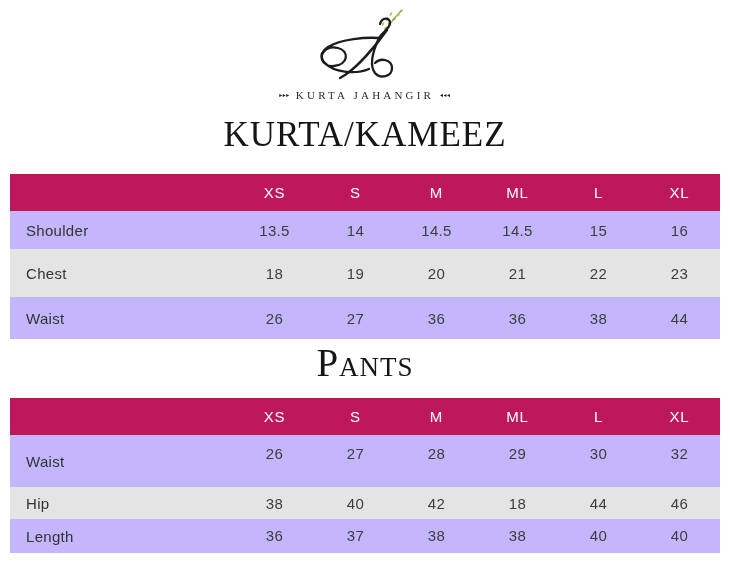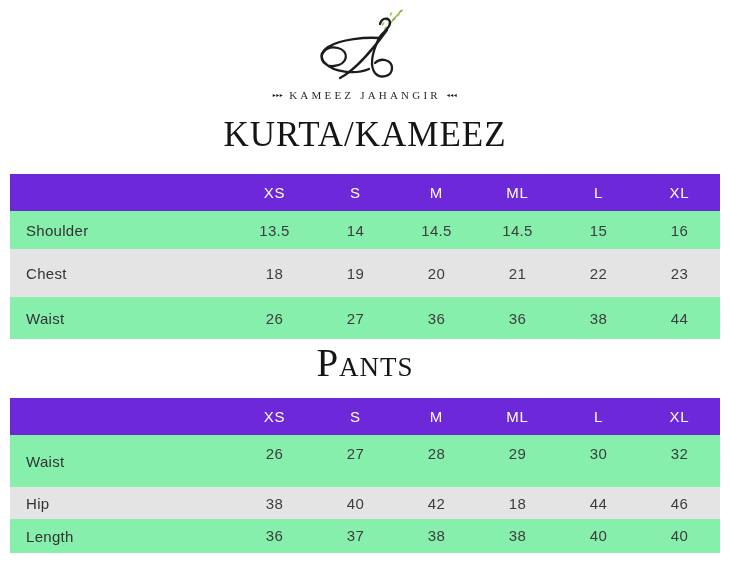--- a/index.html
+++ b/index.html
@@ -66,40 +66,40 @@
     width: 710px;
     margin-left: 10px;
     font-size: 15px;
     color: #3d3d3d;
     letter-spacing: 0.3px;
   }
   #section-0 table.size-table { margin-top: 20px; }
   #section-1 table.size-table { margin-top: 17px; }
 
   table.size-table thead tr {
-    background: #6d28d9;
+    background: #be185d;
     color: #ffffff;
     height: 37px;
   }
   table.size-table th {
     font-weight: 500;
     font-size: 15px;
     letter-spacing: 0.8px;
     text-align: center;
     padding: 0;
   }
   table.size-table td { padding: 0; }
   table.size-table td.label {
     text-align: left;
     padding-left: 16px;
     color: #333333;
   }
   table.size-table td.val { text-align: center; }
 
-  table.size-table tbody tr { background: #86efac; }
+  table.size-table tbody tr { background: #c4b5fd; }
   table.size-table tbody tr:nth-child(even) { background: #e4e4e4; }
 
   
   #section-0 tbody tr:nth-child(1) { height: 38px; }
   #section-0 tbody tr:nth-child(2) { height: 48px; }
   #section-0 tbody tr:nth-child(3) { height: 42px; }
 
   
   #section-1 tbody tr:nth-child(1) { height: 52px; }
   #section-1 tbody tr:nth-child(1) td.val { vertical-align: top; padding-top: 10px; }
@@ -127,21 +127,21 @@
     </g>
 
     <g fill="none" stroke="#1c1c1c" stroke-width="2.3" stroke-linecap="round">
       <path d="M70,18 C72,11 80,11 80,17 C80,23 72,26 69,32 C62,47 59,59 65,67 C70,73 82,71 82,62 C82,54 71,51 65,57"></path>
       <path d="M69,32 C56,31 31,33 18,41 C6,49 12,61 24,60 C38,59 40,45 28,42 C16,39 7,49 15,57 C23,66 45,69 59,63"></path>
       <path d="M77,24 C64,42 45,64 30,72"></path>
     </g>
   </svg>
   <div class="brand-line">
     <span class="ornament">▸▸▸</span>
-    <span>KAMEEZ JAHANGIR</span>
+    <span>KURTA JAHANGIR</span>
     <span class="ornament">◂◂◂</span>
   </div>
 </div>
 
 <div id="section-0">
   <h2 id="title-0" class="section-title">KURTA/KAMEEZ</h2>
   <table class="size-table">
     <colgroup>
       <col style="width:224px">
       <col style="width:81px">

